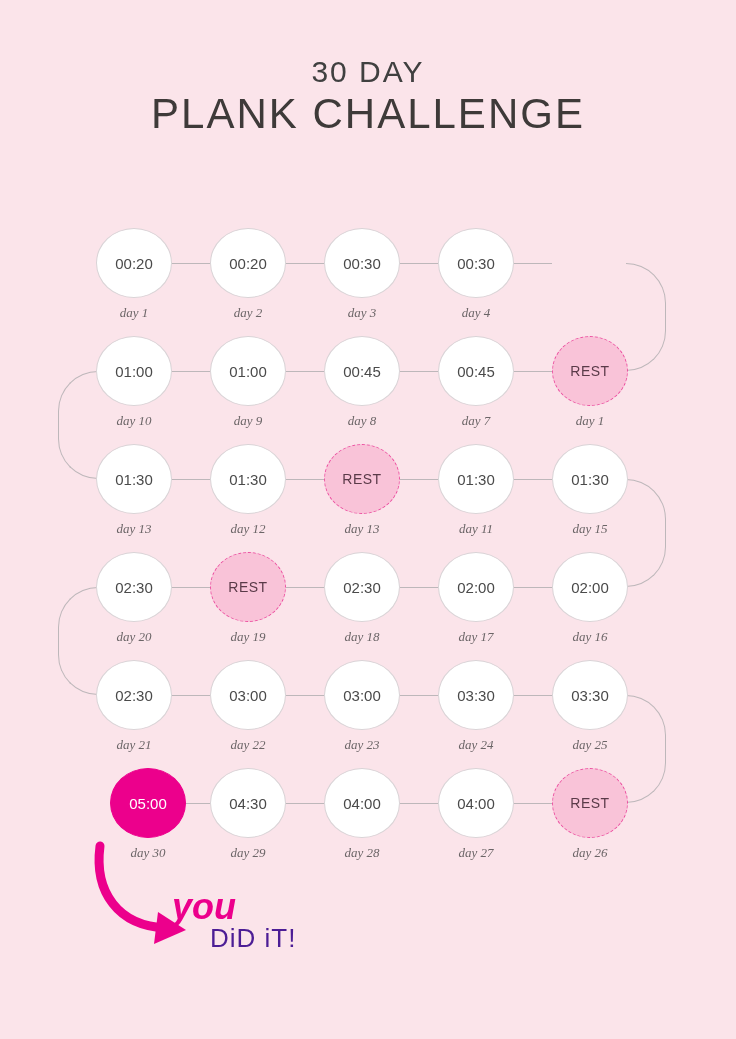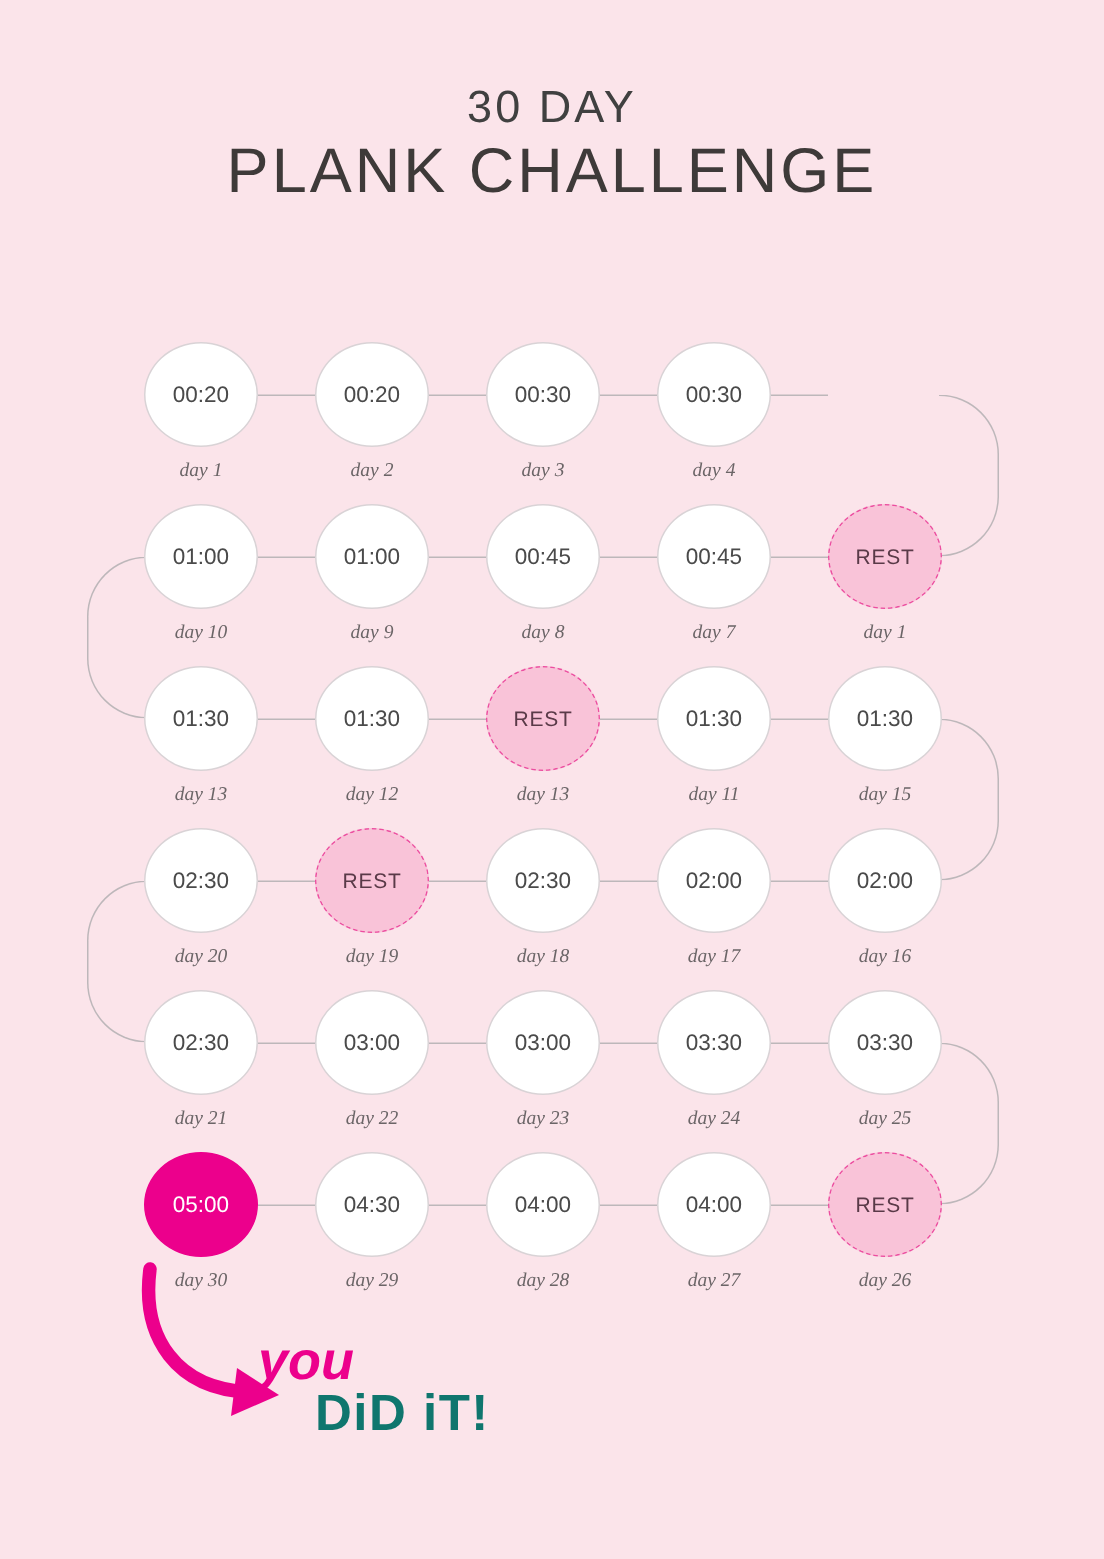--- a/index.html
+++ b/index.html
@@ -118,24 +118,24 @@
   .you {
     font-family: Liberation Sans, sans-serif;
     font-style: italic;
     font-weight: bold;
     font-size: 36px;
     color: #ec008c;
     line-height: 0.95;
     margin-left: 4px;
   }
   .didit {
-    font-size: 34px;
-    font-weight: bold;
+    font-size: 26px;
+    font-weight: normal;
     letter-spacing: 1px;
-    color: #0f766e;
+    color: #4c1d95;
     line-height: 1.1;
     margin-left: 42px;
   }
   .arrow-svg {
     position: absolute;
     left: 88px;
     top: 840px;
   }
 </style>
 </head>
@@ -267,21 +267,21 @@
         <div class="daylabel">day 23</div>
       </div>
       <div class="cell" style="left: 342px; top: 432px;">
         <div class="bubble">03:30</div>
         <div class="daylabel">day 24</div>
       </div>
       <div class="cell" style="left: 456px; top: 432px;">
         <div class="bubble">03:30</div>
         <div class="daylabel">day 25</div>
       </div>
-      <div class="cell" style="left: 0px; top: 540px;">
+      <div class="cell" style="left: 14px; top: 540px;">
         <div class="bubble final">05:00</div>
         <div class="daylabel">day 30</div>
       </div>
       <div class="cell" style="left: 114px; top: 540px;">
         <div class="bubble">04:30</div>
         <div class="daylabel">day 29</div>
       </div>
       <div class="cell" style="left: 228px; top: 540px;">
         <div class="bubble">04:00</div>
         <div class="daylabel">day 28</div>

